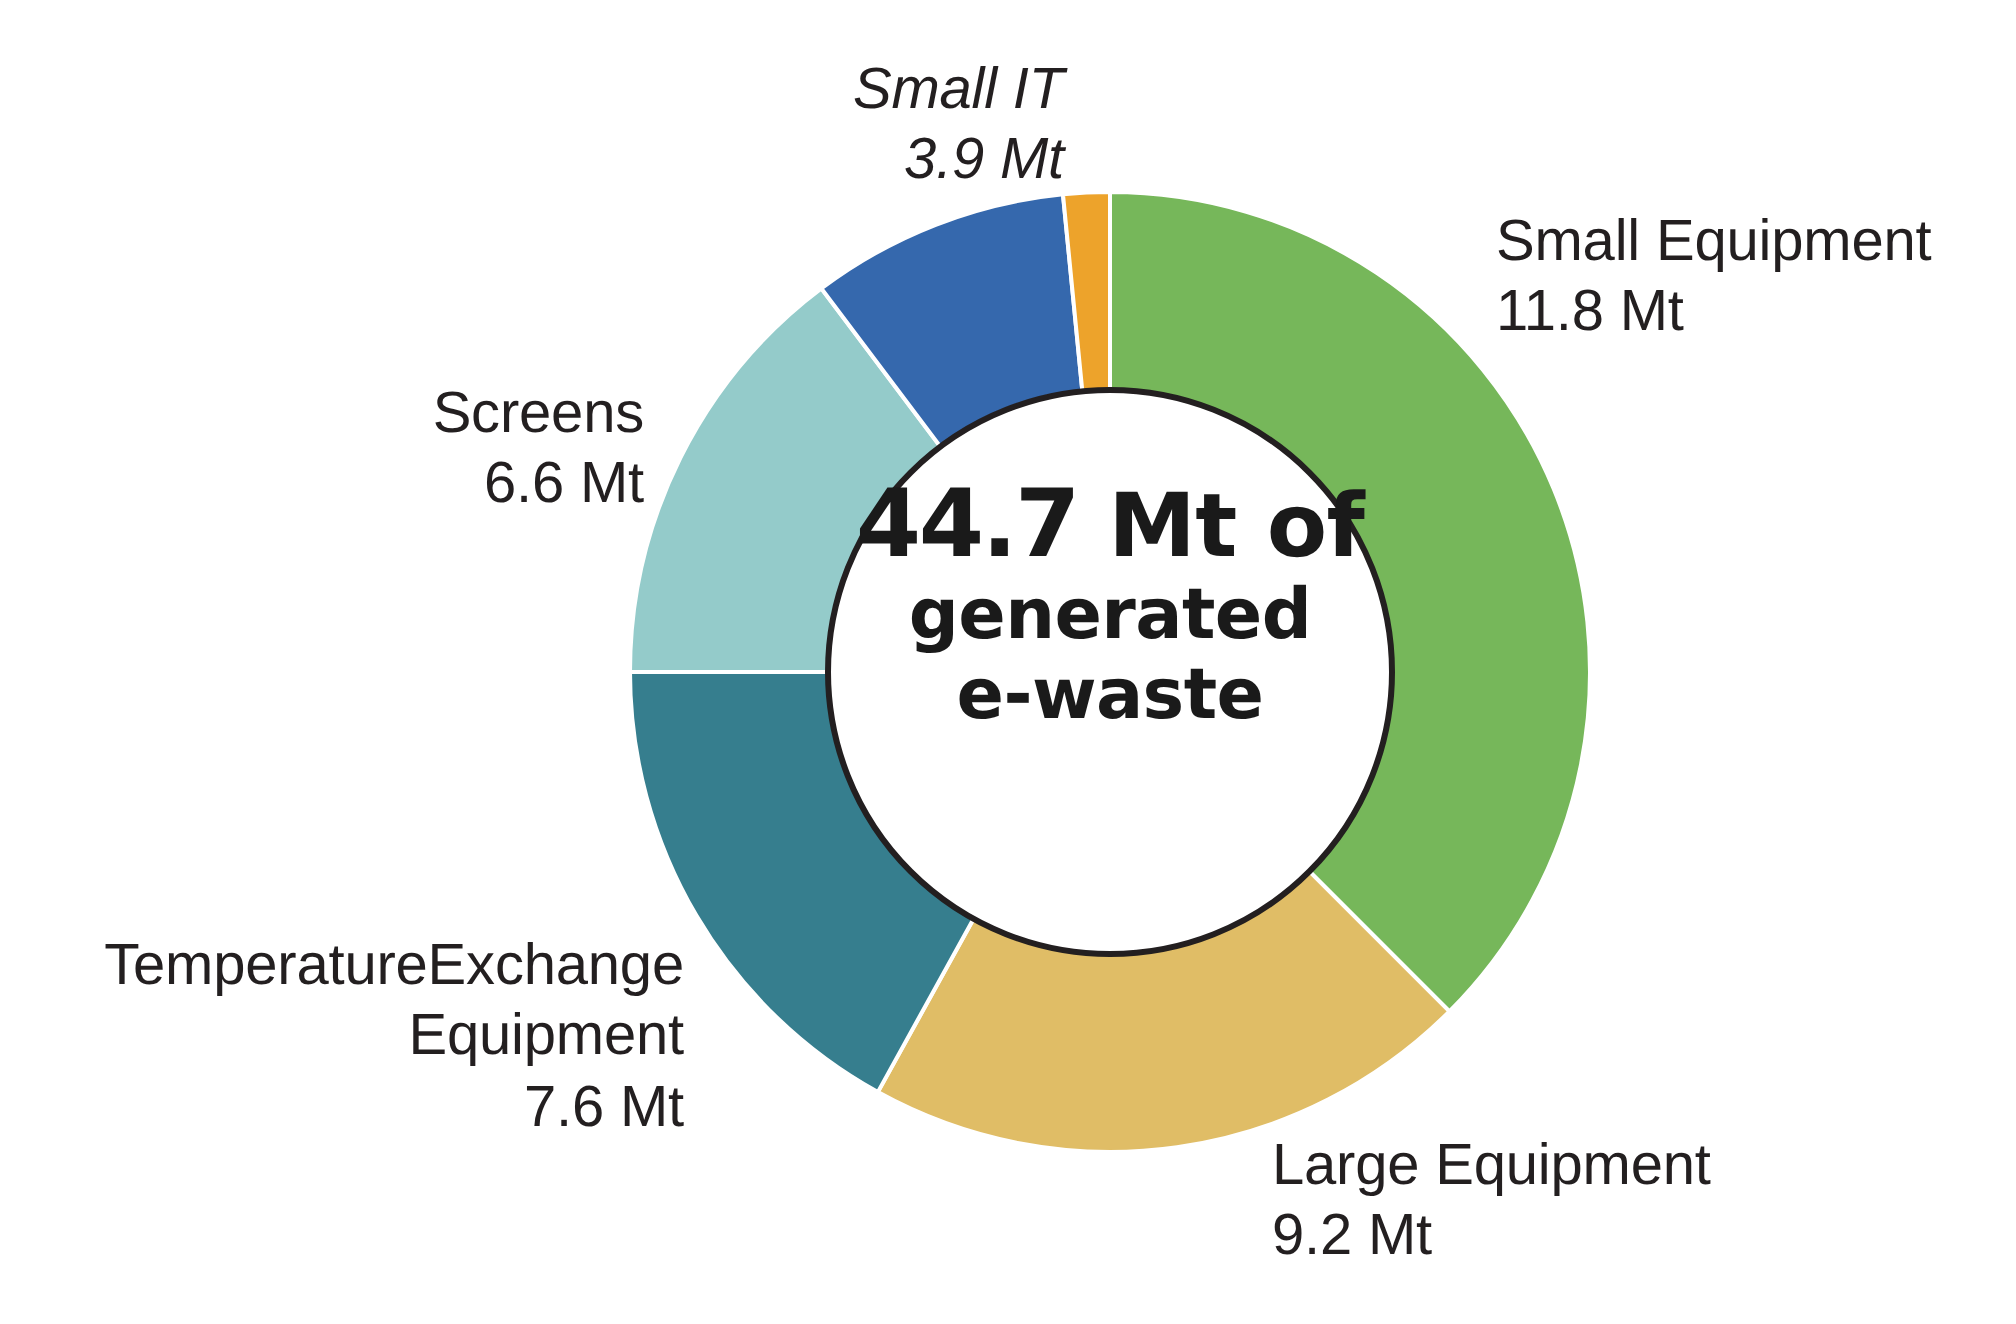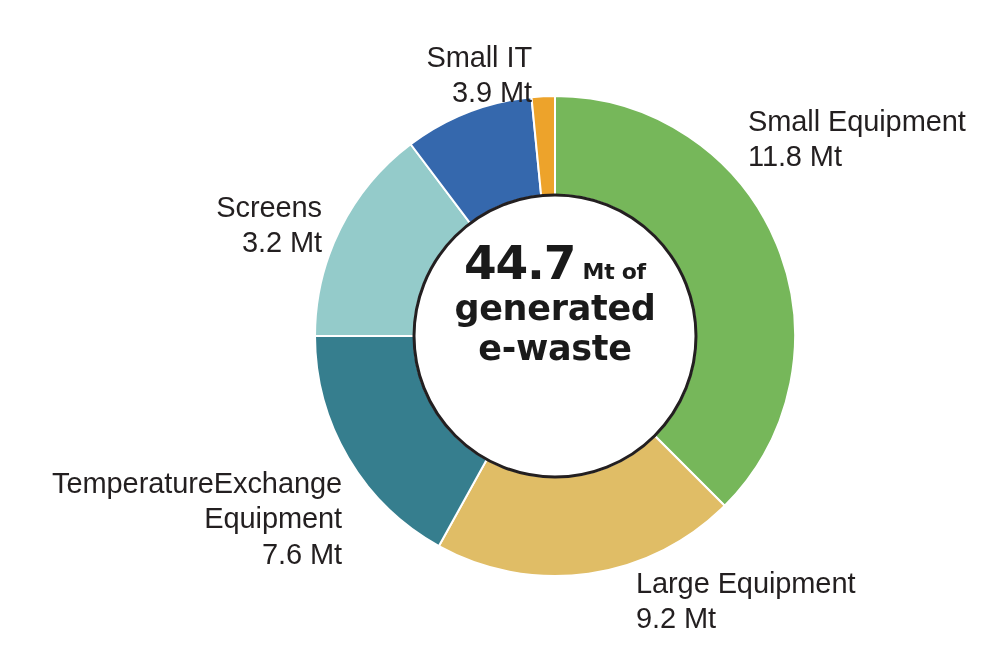--- a/index.html
+++ b/index.html
@@ -35,21 +35,21 @@
     font-family: "Liberation Sans", sans-serif;
     font-size: 29px;
     line-height: 1.22;
     color: #231f20;
     white-space: pre-line;
     letter-spacing: -0.1px;
   }
   .label.left-align  { text-align: left; }
   .label.right-align { text-align: right; }
 
-  #label-small-it       { left: 352px;  top: 40px;  width: 180px; }
+  #label-small-it       { left: 352px;  top: 28px;  width: 180px; font-style: italic; }
   #label-lamps          { left: 506px;  top: 8px;   width: 165px; }
   #label-small-equip    { left: 748px;  top: 104px; width: 260px; }
   #label-screens        { left: 118px;  top: 190px; width: 204px; }
   #label-temp-exchange  { left: 8px;    top: 466px; width: 334px; }
   #label-large-equip    { left: 636px;  top: 566px; width: 260px; }
 
   .center-text {
     position: absolute;
     left: 404px;
     top: 236px;
@@ -61,21 +61,21 @@
     line-height: 1.13;
     font-size: 35px;
     letter-spacing: -0.3px;
   }
   .center-text .big {
     font-size: 47px;
     letter-spacing: -1.2px;
     margin-top: 7px;
   }
   .center-text .unit {
-    font-size: 22px;
+    font-size: 44px;
   }
   .ct-line { display: block; }
 </style>
 </head>
 <body>
 
 <div id="chart-root">
 
   <svg class="donut" viewBox="0 0 1008 662">
     <g id="slices">
@@ -99,21 +99,21 @@
   </div>
 
   <div class="label right-align" id="label-small-it">Small IT
 3.9 Mt</div>
 
 
   <div class="label left-align" id="label-small-equip">Small Equipment
 11.8 Mt</div>
 
   <div class="label right-align" id="label-screens">Screens
-3.2 Mt</div>
+6.6 Mt</div>
 
   <div class="label right-align" id="label-temp-exchange">TemperatureExchange
 Equipment
 7.6 Mt</div>
 
   <div class="label left-align" id="label-large-equip">Large Equipment
 9.2 Mt</div>
 
 </div>
 

